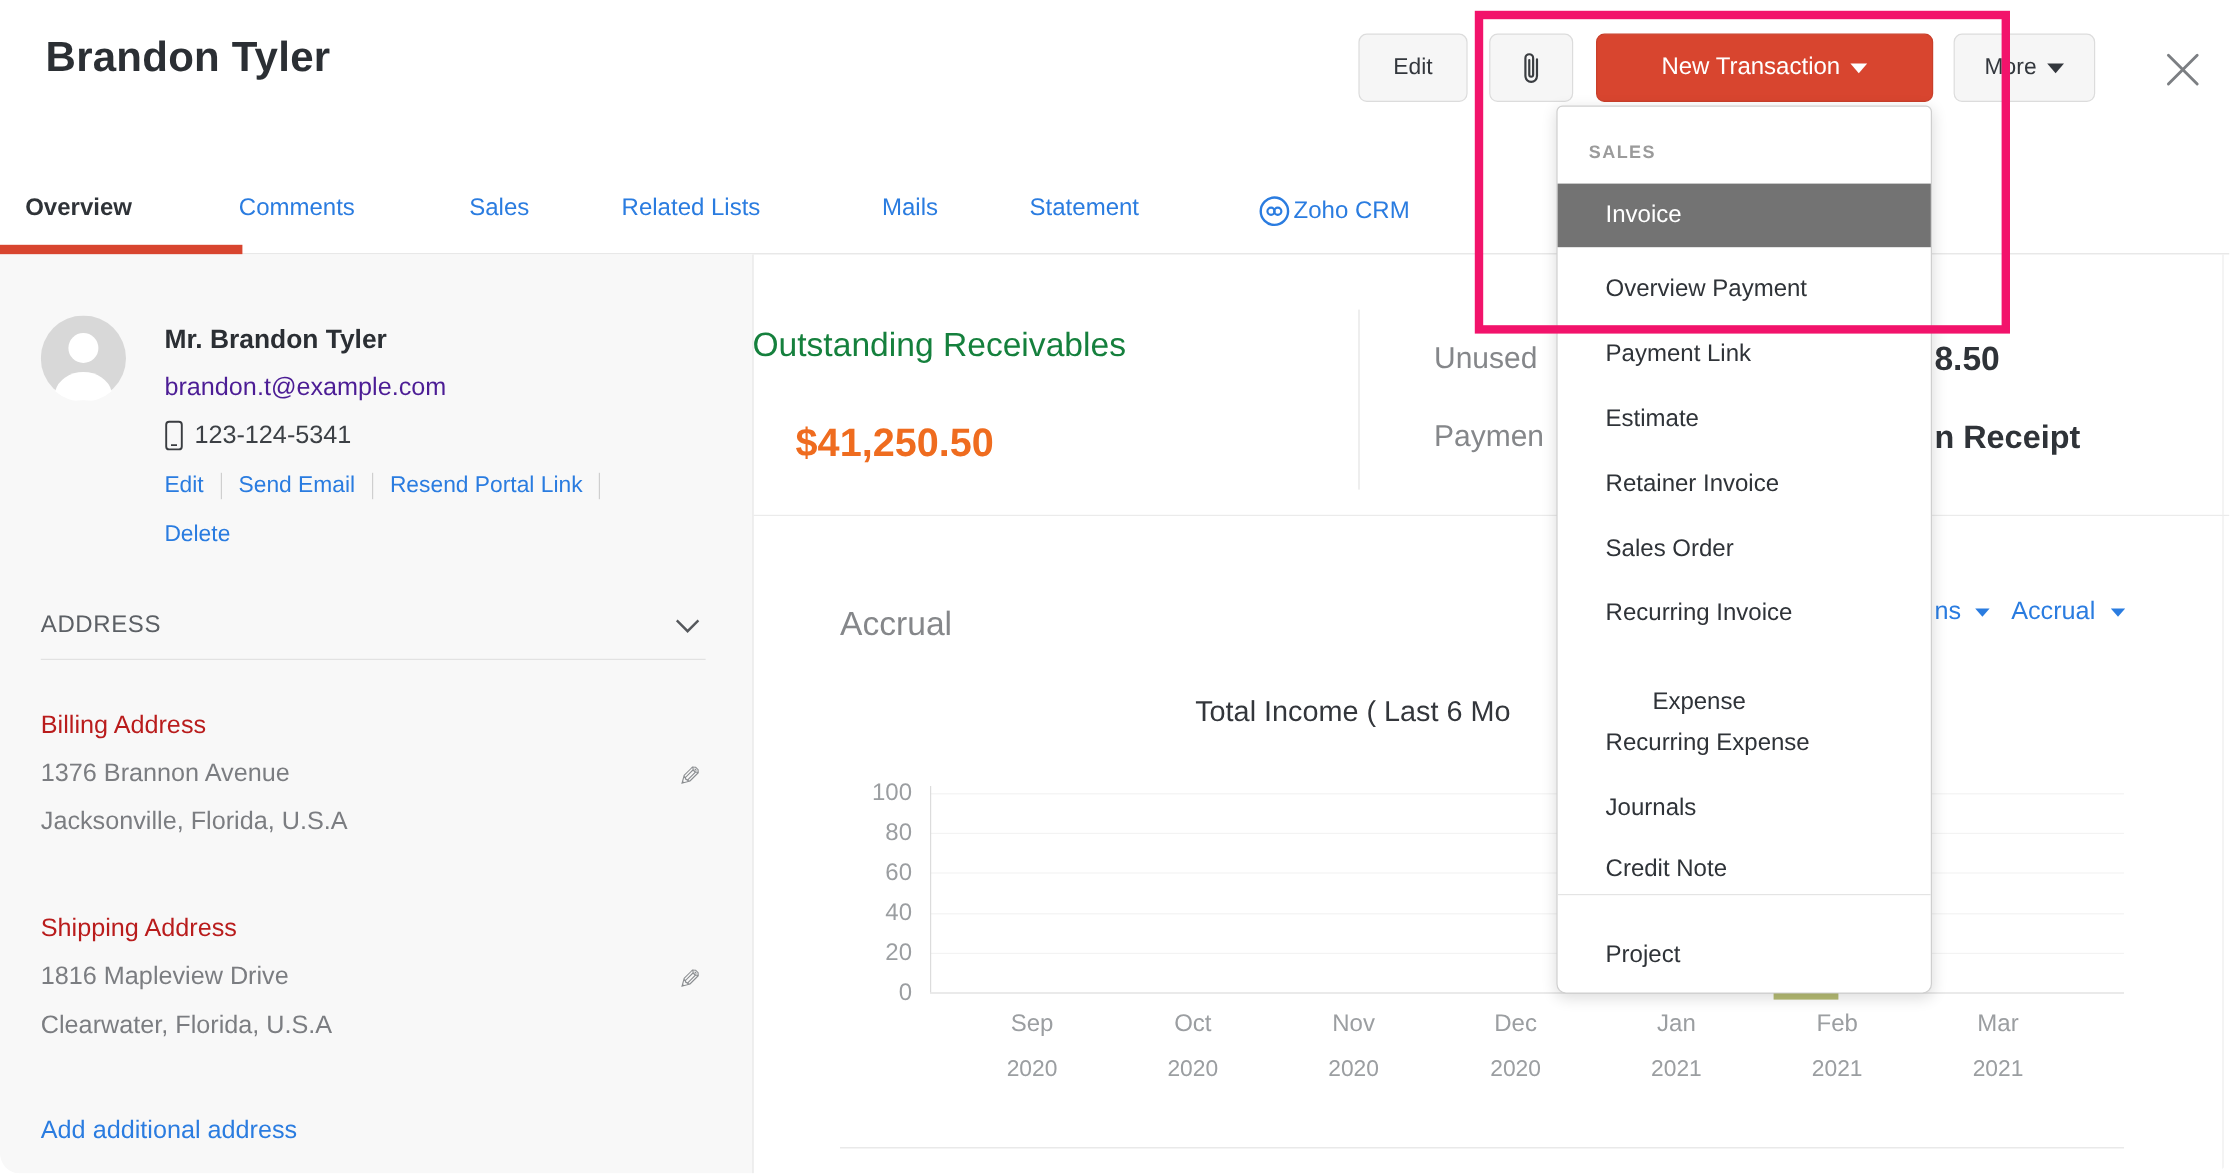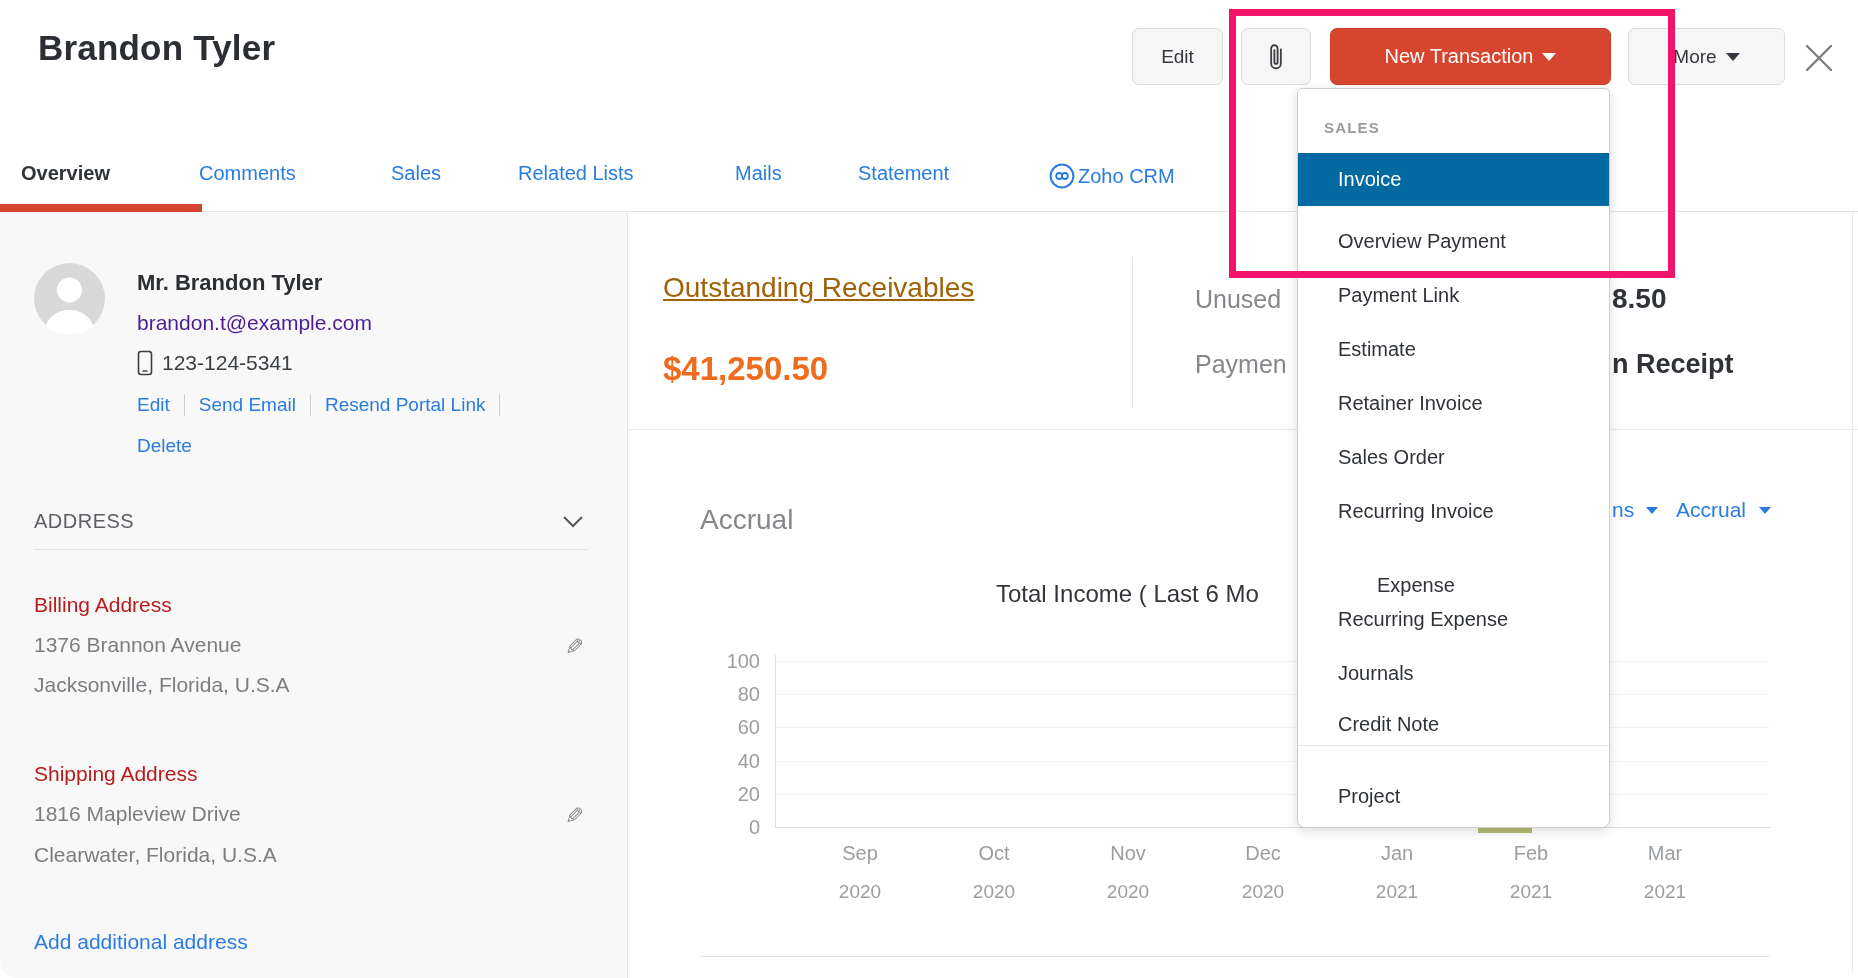--- a/index.html
+++ b/index.html
@@ -16,21 +16,21 @@
     display:flex;align-items:center;justify-content:center;gap:9px;
     height:57px;border:1px solid #dcdcdc;border-radius:7px;background:#f6f6f6;
     font-size:19px;color:#33373d;box-sizing:border-box;cursor:pointer;
   }
   .btn-edit{left:1132px;top:28px;width:91px;}
   .btn-attach{left:1241px;top:28px;width:70px;}
   .btn-new{
     left:1330px;top:28px;width:281px;background:#d8452f;border:1px solid #c93f2a;
     color:#fff;font-size:20px;
   }
-  .btn-more{left:1628px;top:28px;width:157px;}
+  .btn-more{left:1628px;top:28px;width:118px;}
   .caret{width:0;height:0;border-left:7px solid transparent;border-right:7px solid transparent;border-top:8px solid #fff;display:inline-block;}
   .caret.dark{border-top-color:#33373d;}
   .caret.blue{border-left-width:6px;border-right-width:6px;border-top:7px solid #2a7ce0;}
   .close-x{left:1801px;top:40px;width:36px;height:36px;cursor:pointer;}
 
   
   .tabbar{left:0;top:148px;width:1858px;height:64px;border-bottom:1px solid #e3e3e3;box-sizing:border-box;}
   .tab{position:absolute;top:14px;font-size:20px;color:#2a7ce0;cursor:pointer;white-space:nowrap;}
   .tab.active{color:#2f3338;font-weight:700;}
   .tab-underline{position:absolute;left:0;top:56px;width:202px;height:8px;background:#d8452f;}
@@ -48,21 +48,21 @@
   .delete-link{left:137px;top:435px;font-size:19px;}
   .addr-header{left:34px;top:510px;font-size:20px;color:#5c6065;letter-spacing:.5px;}
   .addr-chevron{left:560px;top:510px;width:26px;height:22px;cursor:pointer;}
   .addr-divider{left:34px;top:549px;width:554px;height:1px;background:#e2e2e2;}
   .addr-label{font-size:21px;color:#b91c1c;}
   .addr-line{font-size:21px;color:#7b7d81;}
   .pencil{font-size:23px;color:#8a8d90;transform:scaleX(-1);cursor:pointer;}
   .add-addr{left:34px;top:930px;font-size:21px;}
 
   
-  .recv-label{left:663px;top:272px;font-size:28px;color:#a16207;text-decoration:underline;}
+  .recv-label{left:627px;top:272px;font-size:28px;color:#15803d;}
   .recv-amount{left:663px;top:350px;font-size:33px;font-weight:700;color:#ef6c1f;}
   .recv-vdivider{left:1132px;top:258px;width:1px;height:150px;background:#e3e3e3;}
   .recv-right-l1{left:1195px;top:285px;font-size:25px;color:#85878a;}
   .recv-right-l2{left:1195px;top:350px;font-size:25px;color:#85878a;}
   .recv-val-frag{left:1612px;top:283px;font-size:28px;font-weight:700;color:#2f3338;}
   .recv-term-frag{left:1612px;top:349px;font-size:27px;font-weight:700;color:#2f3338;}
   .band-divider{left:628px;top:429px;width:1230px;height:1px;background:#ebebeb;}
   .right-edge{left:1852px;top:212px;width:1px;height:766px;background:#ededed;}
 
   
@@ -84,21 +84,21 @@
   .menu{
     left:1297px;top:88px;width:313px;height:740px;background:#fff;
     border:1px solid #cfcfcf;border-radius:5px 5px 8px 8px;
     box-shadow:0 3px 12px rgba(0,0,0,.14);box-sizing:border-box;z-index:50;
   }
   .menu-section{position:absolute;left:26px;top:30px;font-size:15px;font-weight:700;color:#9b9b9b;letter-spacing:1.2px;}
   .menu-item{
     position:absolute;left:0;width:100%;height:54px;display:flex;align-items:center;
     padding-left:40px;box-sizing:border-box;font-size:20px;color:#2f3338;cursor:pointer;white-space:nowrap;
   }
-  .menu-item.selected{background:#0369a1;color:#fff;height:53px;}
+  .menu-item.selected{background:#737373;color:#fff;height:53px;}
   .menu-divider{position:absolute;left:0;top:656px;width:100%;height:1px;background:#e4e4e4;}
 
   
   .annotation{
     left:1229px;top:9px;width:446px;height:269px;border:7px solid #f2136b;
     box-sizing:border-box;z-index:100;pointer-events:none;
   }
   svg{display:block;}
 </style>
 </head>

